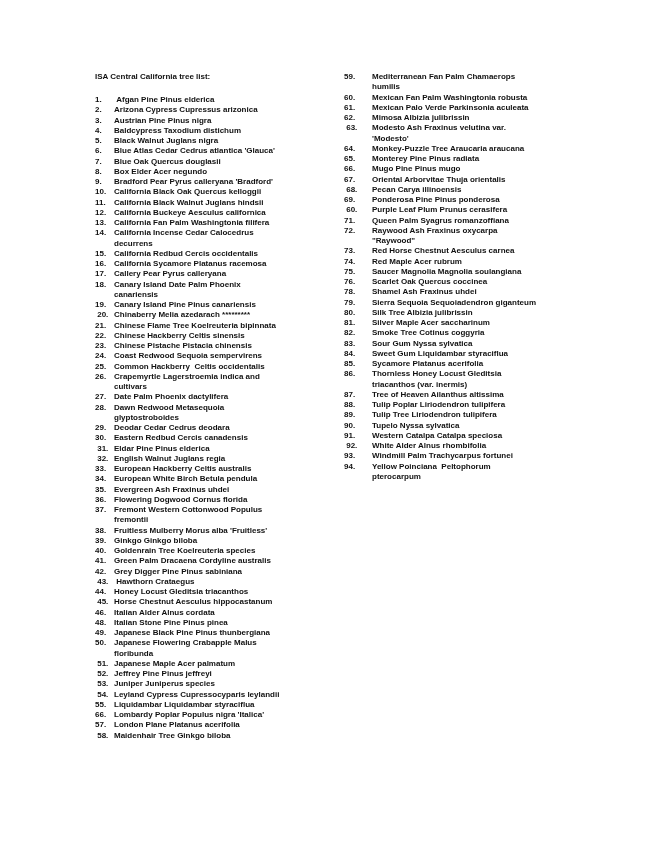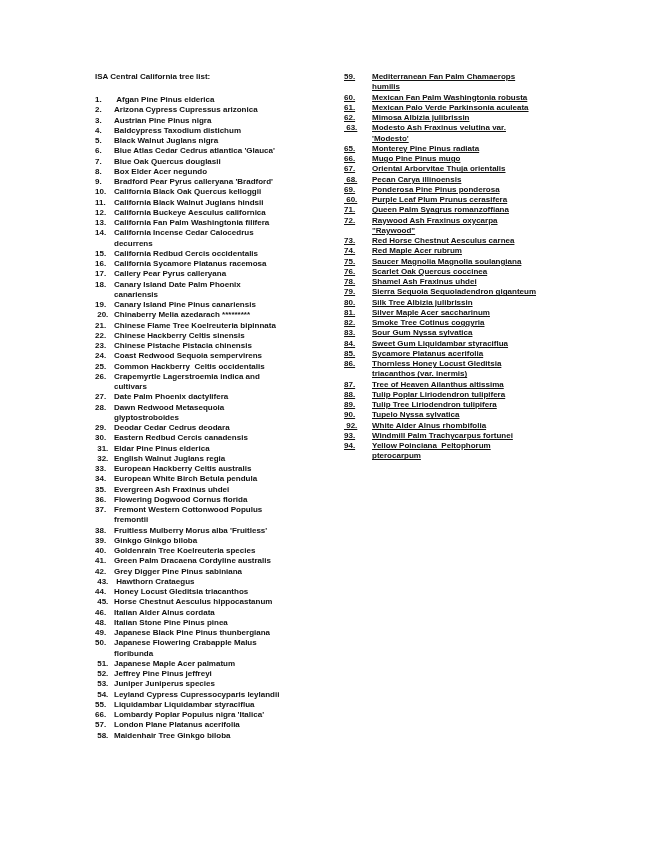--- a/index.html
+++ b/index.html
@@ -15,21 +15,21 @@
     overflow:hidden;
     border-radius:7px;
   }
   .title {
     position:absolute;
     left:95px; top:72px;
     white-space:pre;
   }
   .col { position:absolute; }
   .col-left  { left:95px;  top:95px; width:248px; }
-  .col-right { left:344px; top:72px; width:252px;text-decoration:underline; }
+  .col-right { left:344px; top:72px; width:252px; }
   .row { display:flex; align-items:flex-start; }
   .num { flex:0 0 auto; white-space:pre; }
   .col-left  .num { width:19px; }
   .col-right .num { width:28px; }
   .txt { white-space:pre-wrap; }
 </style>
 </head>
 <body>
 
 <div class="page" style="color: rgb(17, 17, 17); background: rgb(255, 255, 255);">
@@ -289,20 +289,24 @@
       <div class="row">
         <span class="num">62.</span>
         <span class="txt">Mimosa Albizia julibrissin</span>
       </div>
       <div class="row">
         <span class="num"> 63.</span>
         <span class="txt">Modesto Ash Fraxinus velutina var.
 'Modesto'</span>
       </div>
       <div class="row">
+        <span class="num">64.</span>
+        <span class="txt">Monkey-Puzzle Tree Araucaria araucana</span>
+      </div>
+      <div class="row">
         <span class="num">65.</span>
         <span class="txt">Monterey Pine Pinus radiata</span>
       </div>
       <div class="row">
         <span class="num">66.</span>
         <span class="txt">Mugo Pine Pinus mugo</span>
       </div>
       <div class="row">
         <span class="num">67.</span>
         <span class="txt">Oriental Arborvitae Thuja orientalis</span>
@@ -389,20 +393,24 @@
         <span class="num">88.</span>
         <span class="txt">Tulip Poplar Liriodendron tulipifera</span>
       </div>
       <div class="row">
         <span class="num">89.</span>
         <span class="txt">Tulip Tree Liriodendron tulipifera</span>
       </div>
       <div class="row">
         <span class="num">90.</span>
         <span class="txt">Tupelo Nyssa sylvatica</span>
+      </div>
+      <div class="row">
+        <span class="num">91.</span>
+        <span class="txt">Western Catalpa Catalpa speciosa</span>
       </div>
       <div class="row">
         <span class="num"> 92.</span>
         <span class="txt">White Alder Alnus rhombifolia</span>
       </div>
       <div class="row">
         <span class="num">93.</span>
         <span class="txt">Windmill Palm Trachycarpus fortunei</span>
       </div>
       <div class="row">

